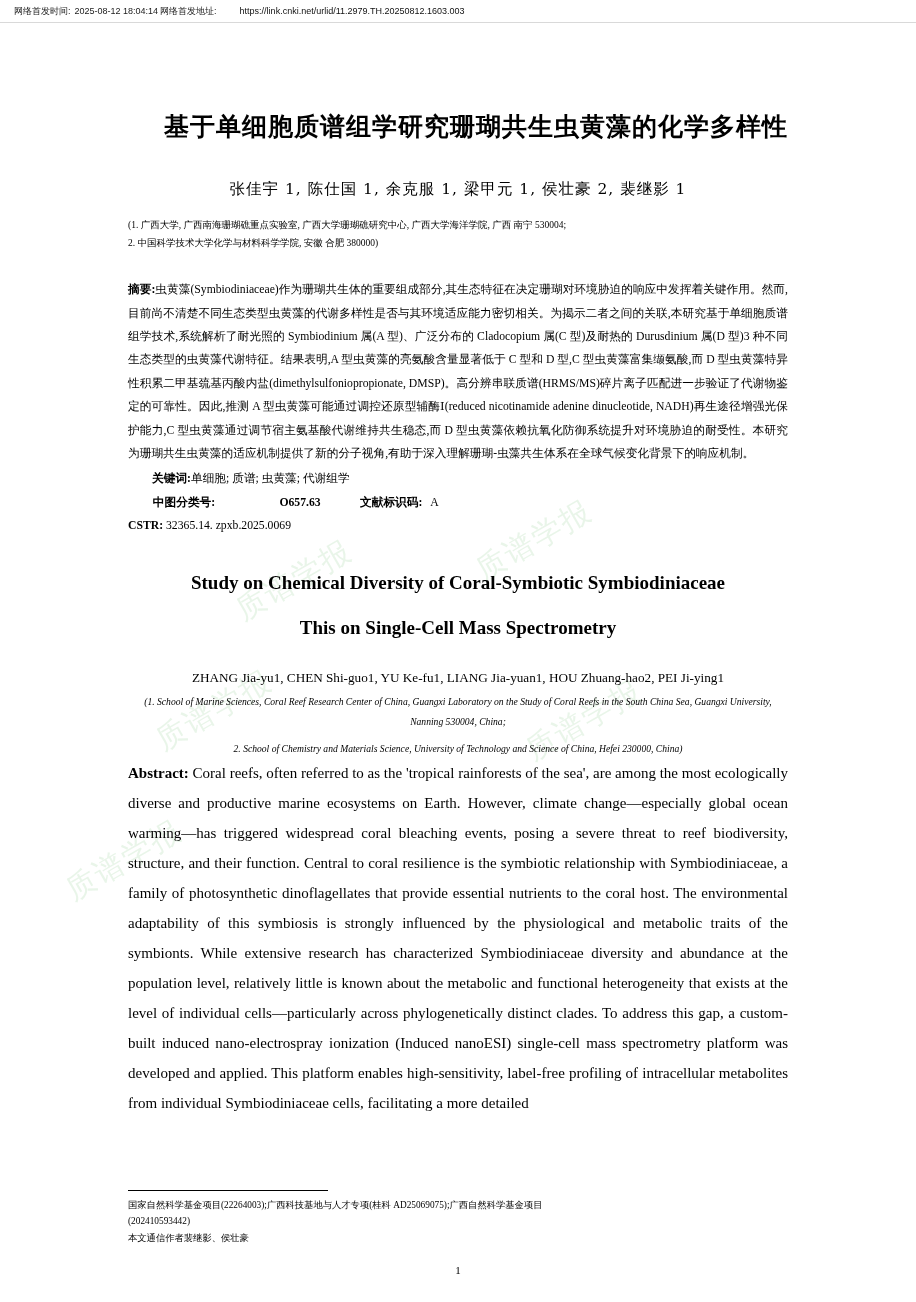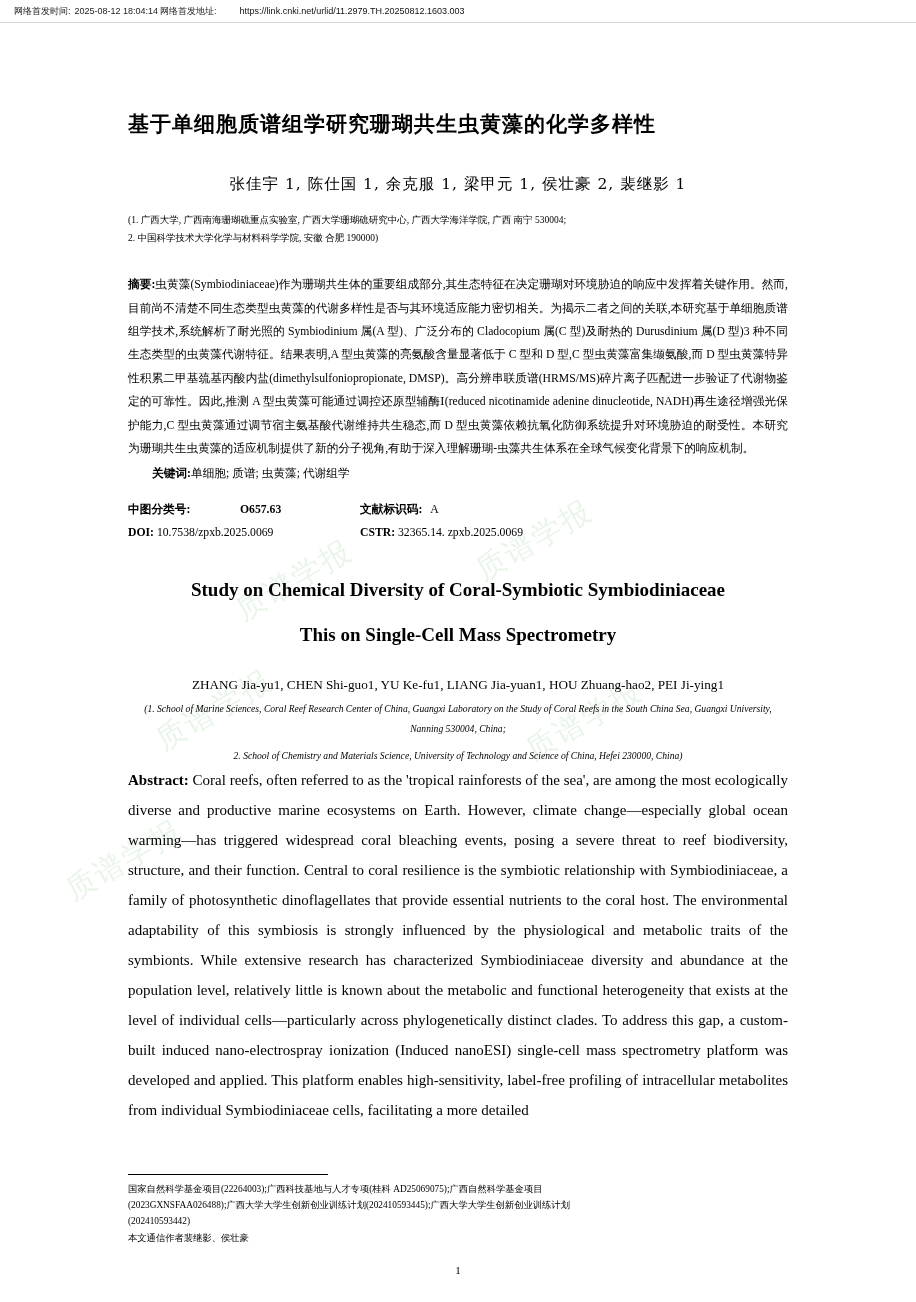--- a/index.html
+++ b/index.html
@@ -39,22 +39,22 @@
 
   
   .content {
     position: absolute;
     left: 128px;
     right: 128px;
     top: 34px;
   }
 
   .title-cn {
-    text-align: left;
-    font-size: 21px;
+    text-align: right;
+    font-size: 25px;
     font-weight: bold;
     letter-spacing: 1px;
     margin-top: 76px;
     font-family: "DejaVu Sans", "Liberation Sans", sans-serif;
   }
 
   .authors-cn {
     text-align: center;
     font-size: 15.5px;
     margin-top: 36px;
@@ -84,21 +84,22 @@
     margin-top: 2px;
     font-size: 11.7px;
     line-height: 2.0;
     margin-left: 24px;
   }
 
   .meta-row {
     display: flex;
     font-size: 11.7px;
     line-height: 2.0;
-    margin-top: 12px;
+    margin-top: 0px;
+    text-align: center;
   }
   .meta-row .c1 { width: 112px; font-weight: bold; }
   .meta-row .c2 { width: 120px; font-weight: bold; }
   .meta-row .c3 { font-weight: bold; }
   .meta-row .v  { font-weight: normal; }
 
   .doi-row {
     display: flex;
     font-size: 11.7px;
     line-height: 2.0;
@@ -214,43 +215,39 @@
   </div>
 
   <div class="content">
 
     <h1 class="title-cn">基于单细胞质谱组学研究珊瑚共生虫黄藻的化学多样性</h1>
 
     <div class="authors-cn">张佳宇 1,  陈仕国 1,  余克服 1,  梁甲元 1,  侯壮豪 2,  裴继影 1</div>
 
     <div class="affil-cn">
       <div>(1. 广西大学, 广西南海珊瑚礁重点实验室, 广西大学珊瑚礁研究中心, 广西大学海洋学院, 广西 南宁 530004;</div>
-      <div>2. 中国科学技术大学化学与材料科学学院, 安徽 合肥 190000)</div>
+      <div>2. 中国科学技术大学化学与材料科学学院, 安徽 合肥 380000)</div>
     </div>
 
     <div class="abs-cn">
       <b>摘要:</b><span>虫黄藻(Symbiodiniaceae)作为珊瑚共生体的重要组成部分,其生态特征在决定珊瑚对环境胁迫的响应中发挥着关键作用。然而,目前尚不清楚不同生态类型虫黄藻的代谢多样性是否与其环境适应能力密切相关。为揭示二者之间的关联,本研究基于单细胞质谱组学技术,系统解析了耐光照的 Symbiodinium 属(A 型)、广泛分布的 Cladocopium 属(C 型)及耐热的 Durusdinium 属(D 型)3 种不同生态类型的虫黄藻代谢特征。结果表明,A 型虫黄藻的亮氨酸含量显著低于 C 型和 D 型,C 型虫黄藻富集缬氨酸,而 D 型虫黄藻特异性积累二甲基巯基丙酸内盐(dimethylsulfoniopropionate, DMSP)。高分辨串联质谱(HRMS/MS)碎片离子匹配进一步验证了代谢物鉴定的可靠性。因此,推测 A 型虫黄藻可能通过调控还原型辅酶Ⅰ(reduced nicotinamide adenine dinucleotide, NADH)再生途径增强光保护能力,C 型虫黄藻通过调节宿主氨基酸代谢维持共生稳态,而 D 型虫黄藻依赖抗氧化防御系统提升对环境胁迫的耐受性。本研究为珊瑚共生虫黄藻的适应机制提供了新的分子视角,有助于深入理解珊瑚-虫藻共生体系在全球气候变化背景下的响应机制。</span>
     </div>
 
     <div class="kw-cn">
       <b>关键词:</b><span>单细胞; 质谱; 虫黄藻; 代谢组学</span>
     </div>
 
     <div class="meta-row">
       <span class="c1">中图分类号:</span>
       <span class="c2">O657.63</span>
       <span class="c3">文献标识码:</span>
       <span class="v" style="padding-left:8px">A</span>
     </div>
 
     <div class="doi-row">
-      <span class="d1">
-        <b>DOI:</b>
-        <span>10.7538/zpxb.2025.0069</span>
-      </span>
       <span>
         <b>CSTR:</b>
         <span>32365.14. zpxb.2025.0069</span>
       </span>
     </div>
 
     <h2 class="title-en">
       <span>Study on Chemical Diversity of Coral-Symbiotic Symbiodiniaceae</span>
       <span class="l2">This on Single-Cell Mass Spectrometry</span>
     </h2>
@@ -266,21 +263,20 @@
       <b>Abstract:</b>
       <span>Coral reefs, often referred to as the 'tropical rainforests of the sea', are among the most ecologically diverse and productive marine ecosystems on Earth. However, climate change—especially global ocean warming—has triggered widespread coral bleaching events, posing a severe threat to reef biodiversity, structure, and their function. Central to coral resilience is the symbiotic relationship with Symbiodiniaceae, a family of photosynthetic dinoflagellates that provide essential nutrients to the coral host. The environmental adaptability of this symbiosis is strongly influenced by the physiological and metabolic traits of the symbionts. While extensive research has characterized Symbiodiniaceae diversity and abundance at the population level, relatively little is known about the metabolic and functional heterogeneity that exists at the level of individual cells—particularly across phylogenetically distinct clades. To address this gap, a custom-built induced nano-electrospray ionization (Induced nanoESI) single-cell mass spectrometry platform was developed and applied. This platform enables high-sensitivity, label-free profiling of intracellular metabolites from individual Symbiodiniaceae cells, facilitating a more detailed</span>
     </div>
 
   </div>
 
   <div class="footnote-wrap">
     <div class="footnote-rule"></div>
     <div class="footnote">
       <span>国家自然科学基金项目(22264003);广西科技基地与人才专项(桂科 AD25069075);广西自然科学基金项目</span>
-      <span class="l2">(2023GXNSFAA026488);广西大学大学生创新创业训练计划(202410593445);广西大学大学生创新创业训练计划</span>
       <span class="l2">(202410593442)</span>
       <span class="l2">本文通信作者裴继影、侯壮豪</span>
     </div>
   </div>
 
   <div class="page-num">1</div>
 
 </div>
 
 </body></html>

